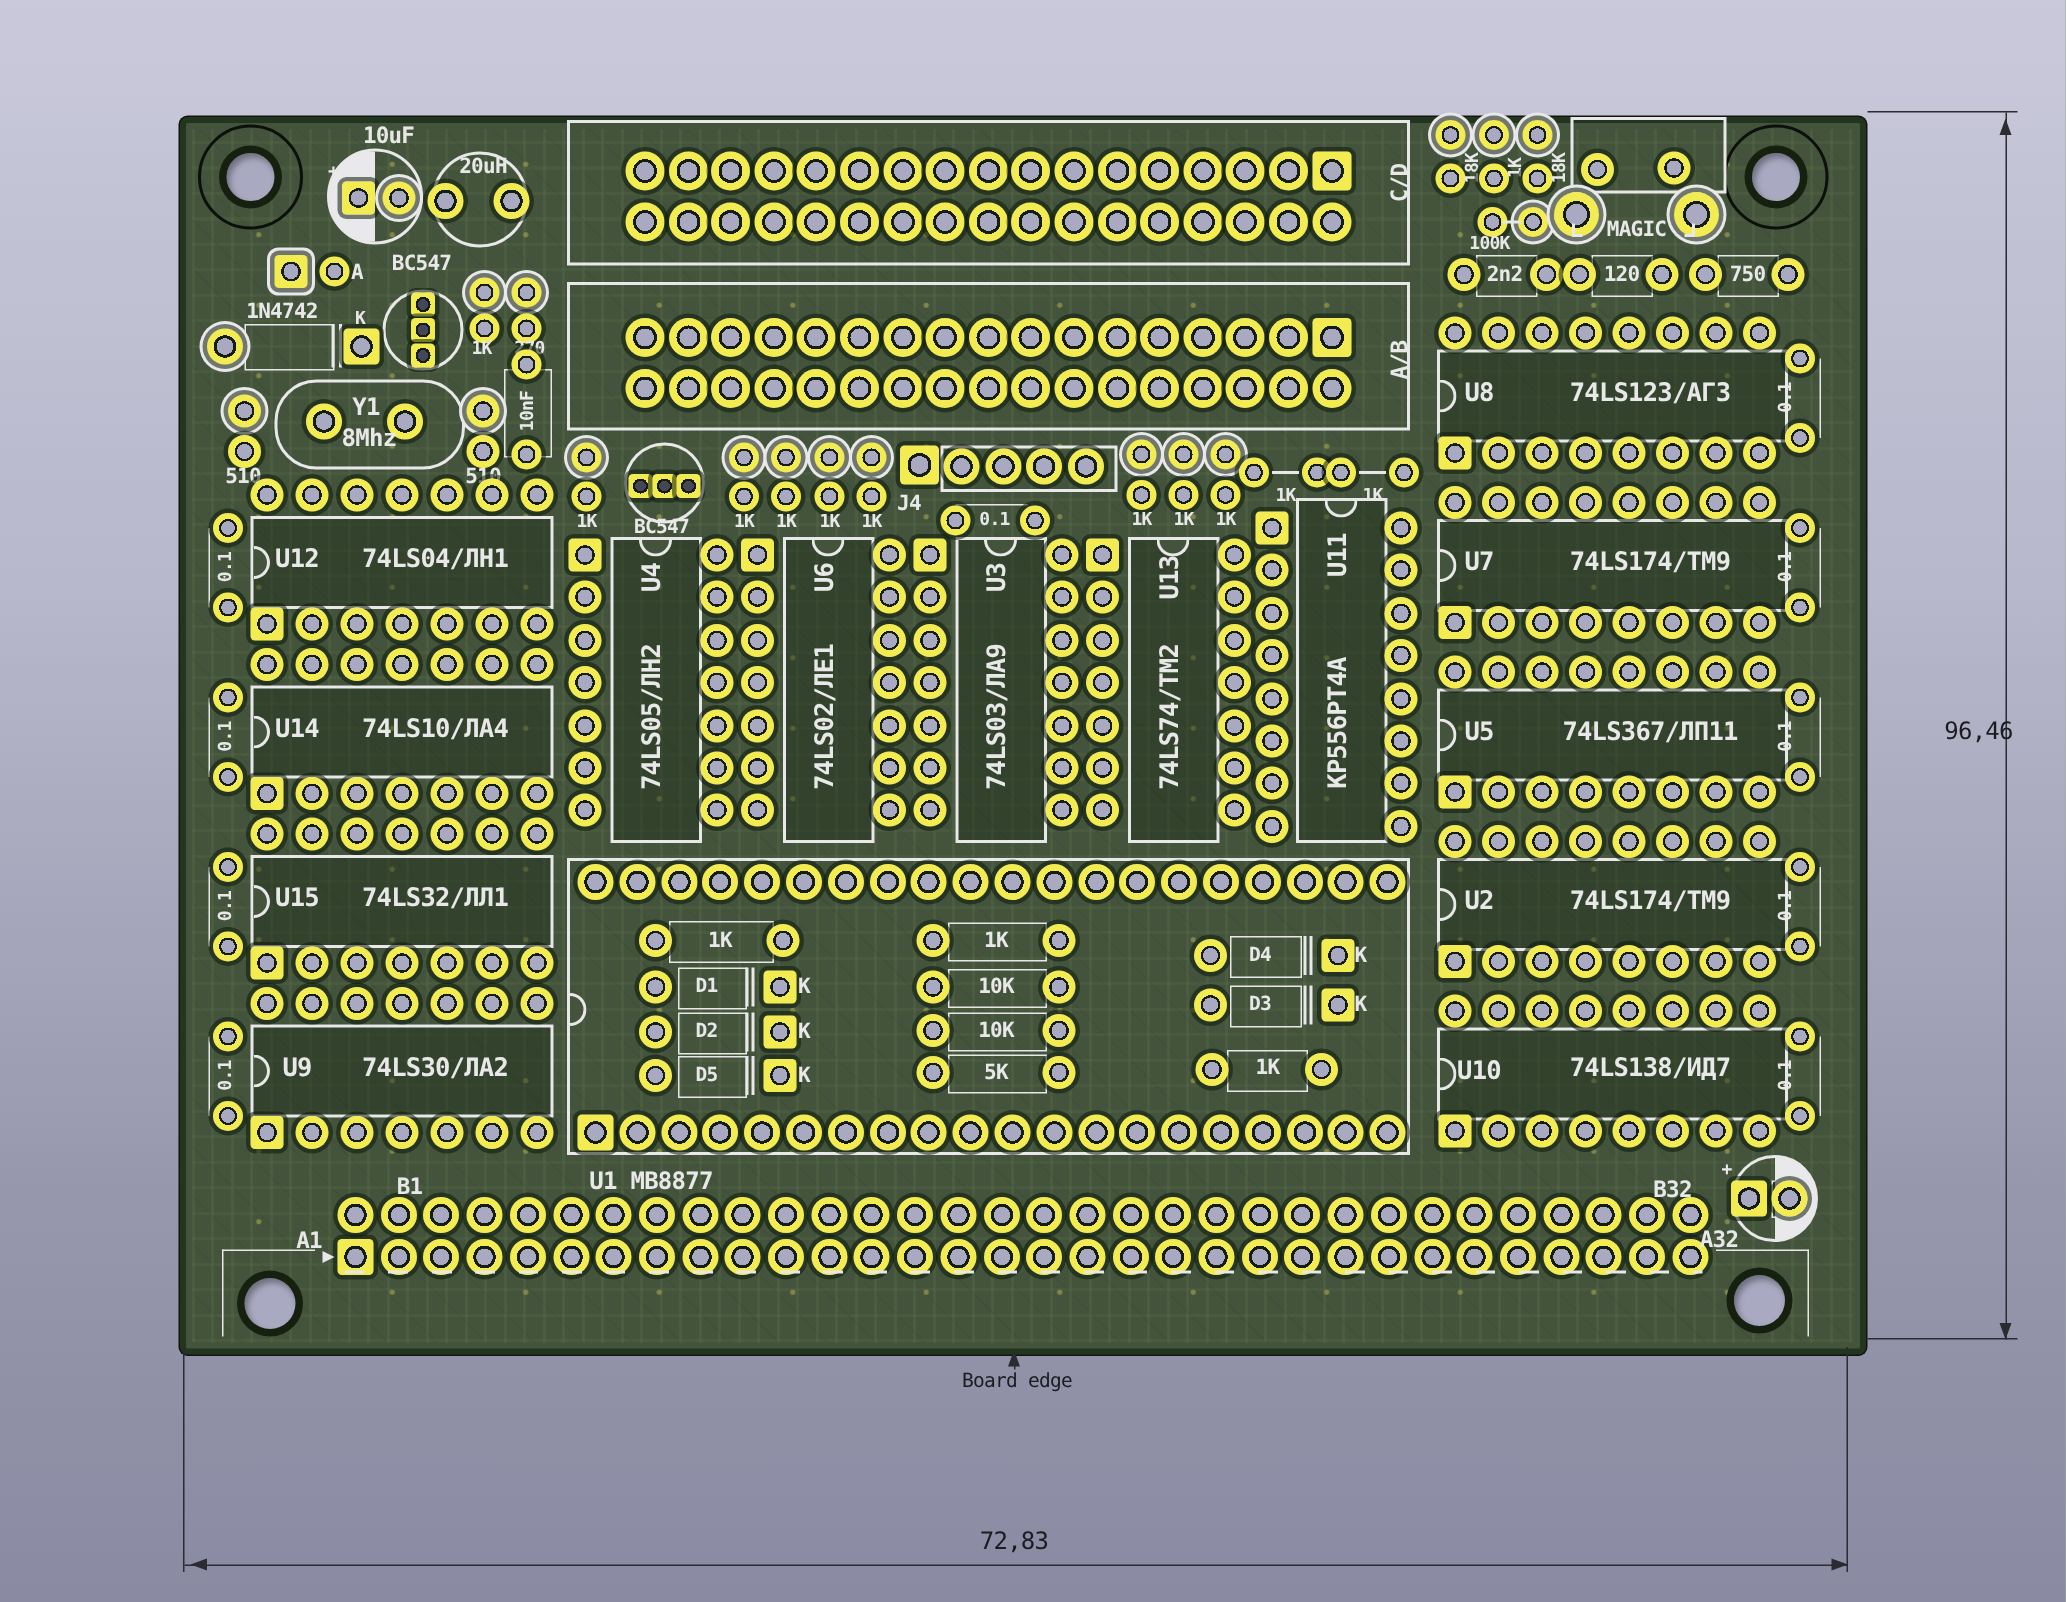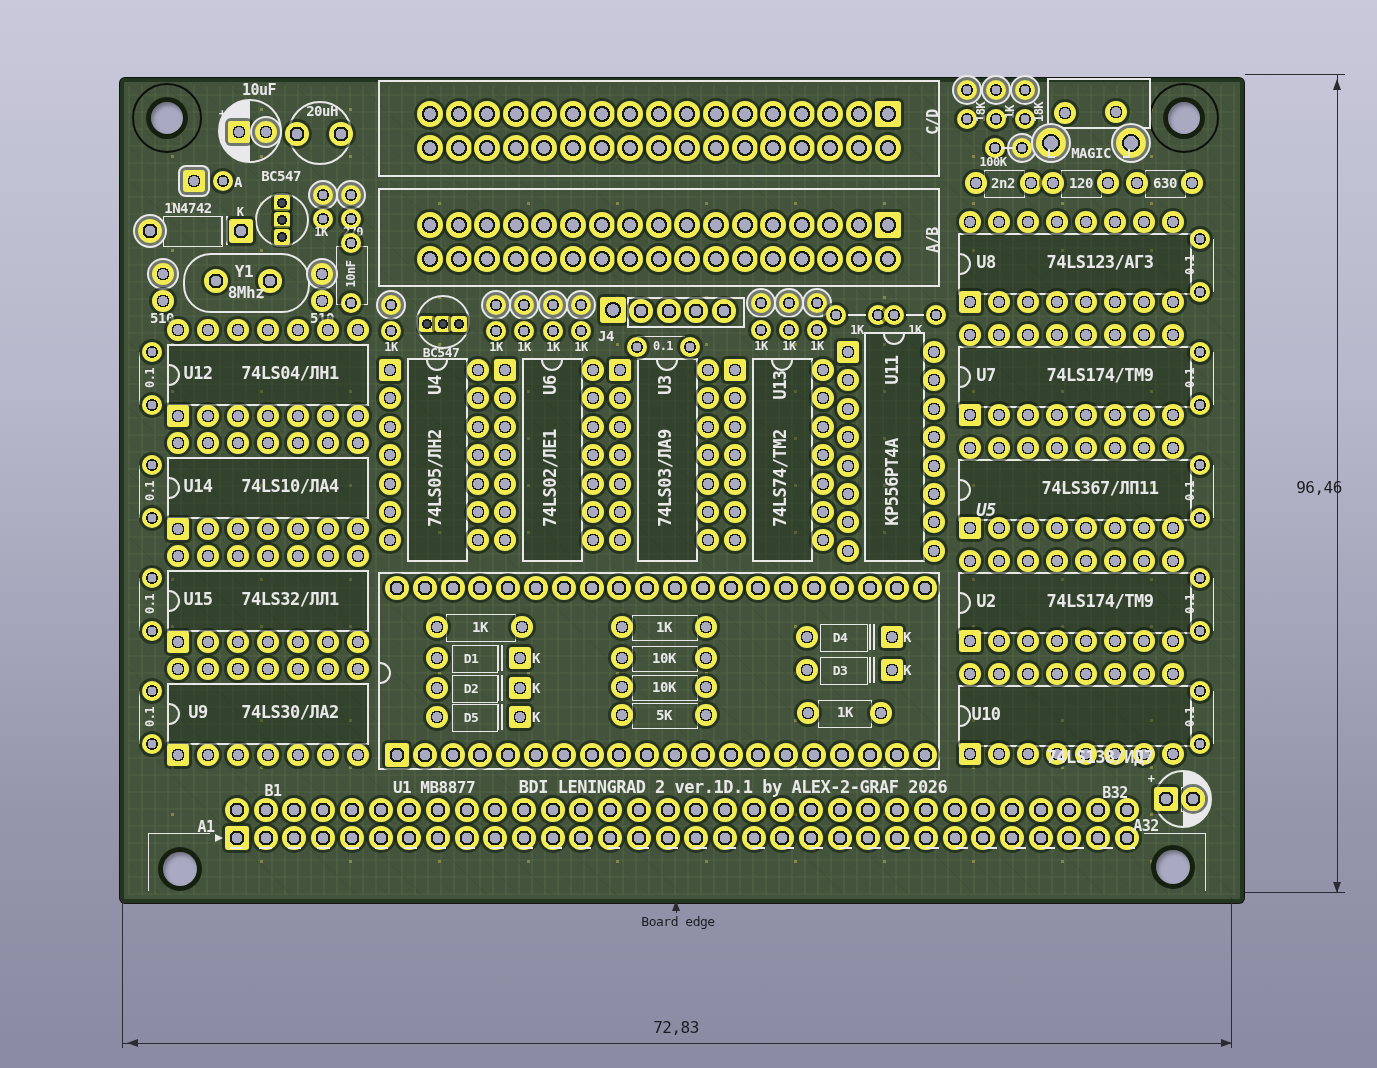--- a/index.html
+++ b/index.html
@@ -332,21 +332,21 @@
     <div class="pad p22" style="left: 1017px; top: 517px;"></div>
     <div class="pad p22" style="left: 1046px; top: 517px;"></div>
     <div class="pad p22" style="left: 1075px; top: 517px;"></div>
     <div class="pad p22" style="left: 1104px; top: 517px;"></div>
     <div class="pad p22" style="left: 1133px; top: 517px;"></div>
     <div class="pad p22" style="left: 1162px; top: 517px;"></div>
     <div class="sl" style="left: 1213px; top: 465px; width: 1px; height: 53px;"></div>
     <div class="pad p20" style="left: 1190px; top: 455px;"></div>
     <div class="pad p20" style="left: 1190px; top: 508px;"></div>
     <div class="st s11 rot" style="left: 1190px; top: 491px;">0.1</div>
-    <div class="st s16" style="left: 986px; top: 510px; font-style: italic;">U5</div>
+    <div class="st s16" style="left: 986px; top: 488px;">U5</div>
     <div class="st s16" style="left: 1100px; top: 488px;">74LS367/ЛП11</div>
     <div class="icbody" style="left: 958px; top: 572px; width: 230px; height: 58px;"></div>
     <div class="notch-l" style="left: 960px; top: 592px;"></div>
     <div class="pad p22" style="left: 959px; top: 550px;"></div>
     <div class="pad p22" style="left: 988px; top: 550px;"></div>
     <div class="pad p22" style="left: 1017px; top: 550px;"></div>
     <div class="pad p22" style="left: 1046px; top: 550px;"></div>
     <div class="pad p22" style="left: 1075px; top: 550px;"></div>
     <div class="pad p22" style="left: 1104px; top: 550px;"></div>
     <div class="pad p22" style="left: 1133px; top: 550px;"></div>
@@ -381,21 +381,21 @@
     <div class="pad p22" style="left: 1046px; top: 743px;"></div>
     <div class="pad p22" style="left: 1075px; top: 743px;"></div>
     <div class="pad p22" style="left: 1104px; top: 743px;"></div>
     <div class="pad p22" style="left: 1133px; top: 743px;"></div>
     <div class="pad p22" style="left: 1162px; top: 743px;"></div>
     <div class="sl" style="left: 1213px; top: 691px; width: 1px; height: 53px;"></div>
     <div class="pad p20" style="left: 1190px; top: 681px;"></div>
     <div class="pad p20" style="left: 1190px; top: 734px;"></div>
     <div class="st s11 rot" style="left: 1190px; top: 717px;">0.1</div>
     <div class="st s16" style="left: 986px; top: 714px;">U10</div>
-    <div class="st s16" style="left: 1100px; top: 757px;">74LS138/ИД7</div>
+    <div class="st s16" style="left: 1100px; top: 712px;">74LS138/ИД7</div>
     <div class="icbody" style="left: 407px; top: 358px; width: 57px; height: 200px;"></div>
     <div class="notch-t" style="left: 426px; top: 360px;"></div>
     <div class="pad p22 sq" style="left: 379px; top: 359px;"></div>
     <div class="pad p22" style="left: 379px; top: 387.4px;"></div>
     <div class="pad p22" style="left: 379px; top: 415.8px;"></div>
     <div class="pad p22" style="left: 379px; top: 444.2px;"></div>
     <div class="pad p22" style="left: 379px; top: 472.6px;"></div>
     <div class="pad p22" style="left: 379px; top: 501px;"></div>
     <div class="pad p22" style="left: 379px; top: 529.4px;"></div>
     <div class="pad p22" style="left: 467px; top: 359px;"></div>
@@ -556,21 +556,21 @@
     <div class="pad p22" style="left: 965px; top: 172px;"></div>
     <div class="pad p22" style="left: 1020px; top: 172px;"></div>
     <div class="st s13" style="left: 1003px; top: 183px;">2n2</div>
     <div class="sbox1" style="left: 1061px; top: 170px; width: 39px; height: 26px;"></div>
     <div class="pad p22" style="left: 1042px; top: 172px;"></div>
     <div class="pad p22" style="left: 1097px; top: 172px;"></div>
     <div class="st s13" style="left: 1081px; top: 183px;">120</div>
     <div class="sbox1" style="left: 1145px; top: 170px; width: 39px; height: 26px;"></div>
     <div class="pad p22" style="left: 1126px; top: 172px;"></div>
     <div class="pad p22" style="left: 1181px; top: 172px;"></div>
-    <div class="st s13" style="left: 1165px; top: 183px;">630</div>
+    <div class="st s13" style="left: 1165px; top: 183px;">750</div>
     <div class="sbox" style="left: 378px; top: 572px; width: 558px; height: 194px;"></div>
     <div class="notch-l" style="left: 380px; top: 662px;"></div>
     <div class="pad p24" style="left: 385px; top: 576px;"></div>
     <div class="pad p24" style="left: 412.8px; top: 576px;"></div>
     <div class="pad p24" style="left: 440.6px; top: 576px;"></div>
     <div class="pad p24" style="left: 468.4px; top: 576px;"></div>
     <div class="pad p24" style="left: 496.2px; top: 576px;"></div>
     <div class="pad p24" style="left: 524px; top: 576px;"></div>
     <div class="pad p24" style="left: 551.8px; top: 576px;"></div>
     <div class="pad p24" style="left: 579.6px; top: 576px;"></div>
@@ -659,21 +659,20 @@
     <div class="sl" style="left: 869px; top: 657px; width: 2px; height: 26px;"></div>
     <div class="sl" style="left: 873px; top: 657px; width: 2px; height: 26px;"></div>
     <div class="pad p22 sq" style="left: 881px; top: 659px;"></div>
     <div class="st s12" style="left: 840px; top: 670px;">D3</div>
     <div class="st s13" style="left: 907px; top: 670px;">K</div>
     <div class="sbox1" style="left: 818px; top: 700px; width: 52px; height: 26px;"></div>
     <div class="pad p22" style="left: 797px; top: 702px;"></div>
     <div class="pad p22" style="left: 870px; top: 702px;"></div>
     <div class="st s13" style="left: 845px; top: 712px;">1K</div>
     <div class="st s15" style="left: 434px; top: 787px;">U1 MB8877</div>
-    <div class="st s16" style="left: 733px; top: 787px;">BDI LENINGRAD 2 ver.1D.1 by ALEX-2-GRAF 2026</div>
     <div class="pad p24" style="left: 225px; top: 798px;"></div>
     <div class="pad p24" style="left: 253.7px; top: 798px;"></div>
     <div class="pad p24" style="left: 282.4px; top: 798px;"></div>
     <div class="pad p24" style="left: 311.1px; top: 798px;"></div>
     <div class="pad p24" style="left: 339.8px; top: 798px;"></div>
     <div class="pad p24" style="left: 368.5px; top: 798px;"></div>
     <div class="pad p24" style="left: 397.2px; top: 798px;"></div>
     <div class="pad p24" style="left: 425.9px; top: 798px;"></div>
     <div class="pad p24" style="left: 454.6px; top: 798px;"></div>
     <div class="pad p24" style="left: 483.3px; top: 798px;"></div>

